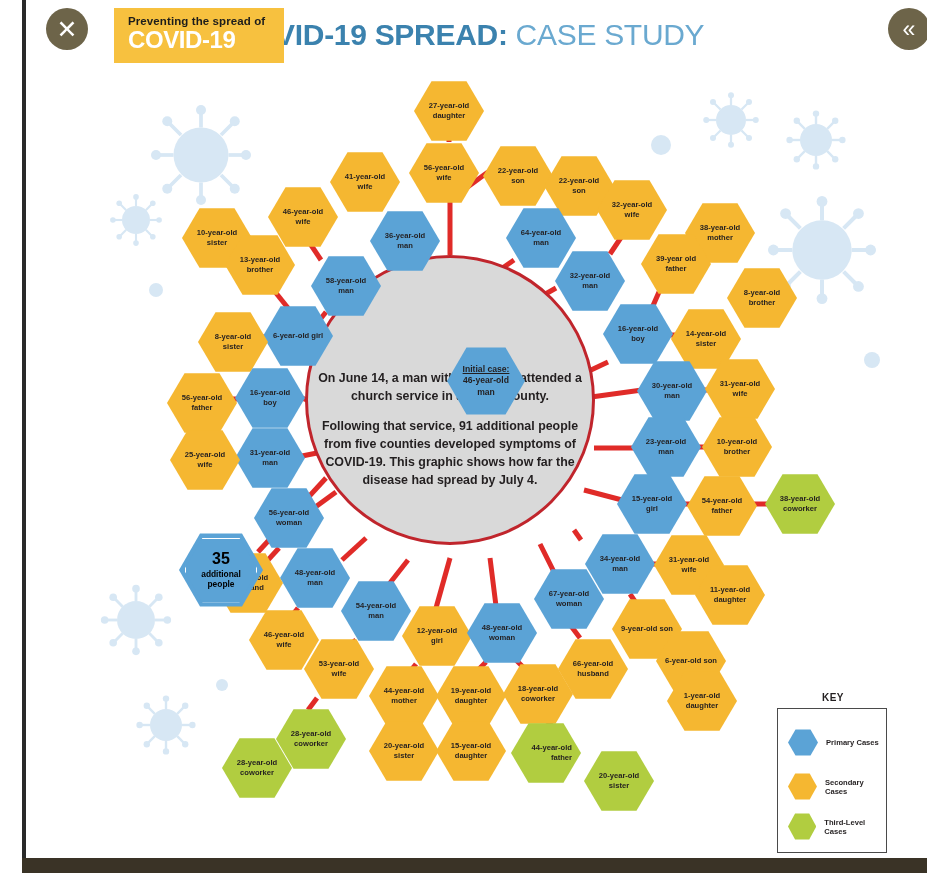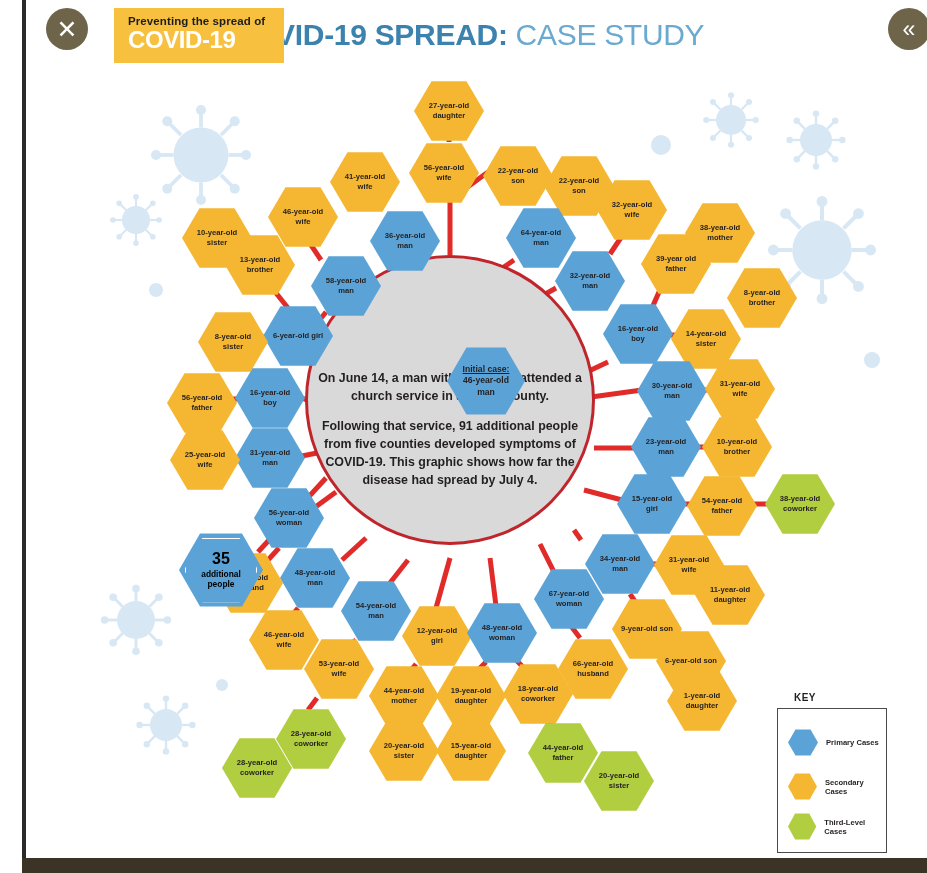--- a/index.html
+++ b/index.html
@@ -115,21 +115,21 @@
   }
   #hex-extra .num{ font-size:16px; line-height:1; margin-bottom:2px; }
   #hex-extra .lbl{ font-size:8.4px; line-height:1.2; }
 
   
   #key-box{
     position:absolute; z-index:8; left:751px; top:648px;
     width:110px; height:145px; background:#ffffff; border:1.3px solid #4a4a4a;
   }
   #key-title{
-    position:absolute; z-index:8; left:724px; top:632px; width:110px;
+    position:absolute; z-index:8; left:752px; top:632px; width:110px;
     text-align:center; font-size:10px; font-weight:bold; color:#231f20; letter-spacing:.4px;
   }
   .key-row{
     position:absolute; left:10px; display:flex; align-items:center; gap:8px;
   }
   .key-hex{
     width:30px; height:27px;
     clip-path:polygon(25% 2%, 75% 2%, 100% 50%, 75% 98%, 25% 98%, 0% 50%);
   }
   .key-label{ font-size:7.6px; font-weight:bold; color:#231f20; }
@@ -587,21 +587,21 @@
           </div>
           <div class="hex secondary" style="left: 410px; top: 660px;">
             <span>15-year-old daughter</span>
           </div>
           <div class="hex third" style="left: 250px; top: 648px;">
             <span>28-year-old coworker</span>
           </div>
           <div class="hex third" style="left: 196px; top: 677px;">
             <span>28-year-old coworker</span>
           </div>
-          <div class="hex third" style="left: 502px; top: 662px;">
+          <div class="hex third" style="left: 485px; top: 662px; text-align: right;">
             <span>44-year-old father</span>
           </div>
           <div class="hex third" style="left: 558px; top: 690px;">
             <span>20-year-old sister</span>
           </div>
         </div>
 
       <div id="key-title">KEY</div>
       <div id="key-box">
         <div id="key-rows">

